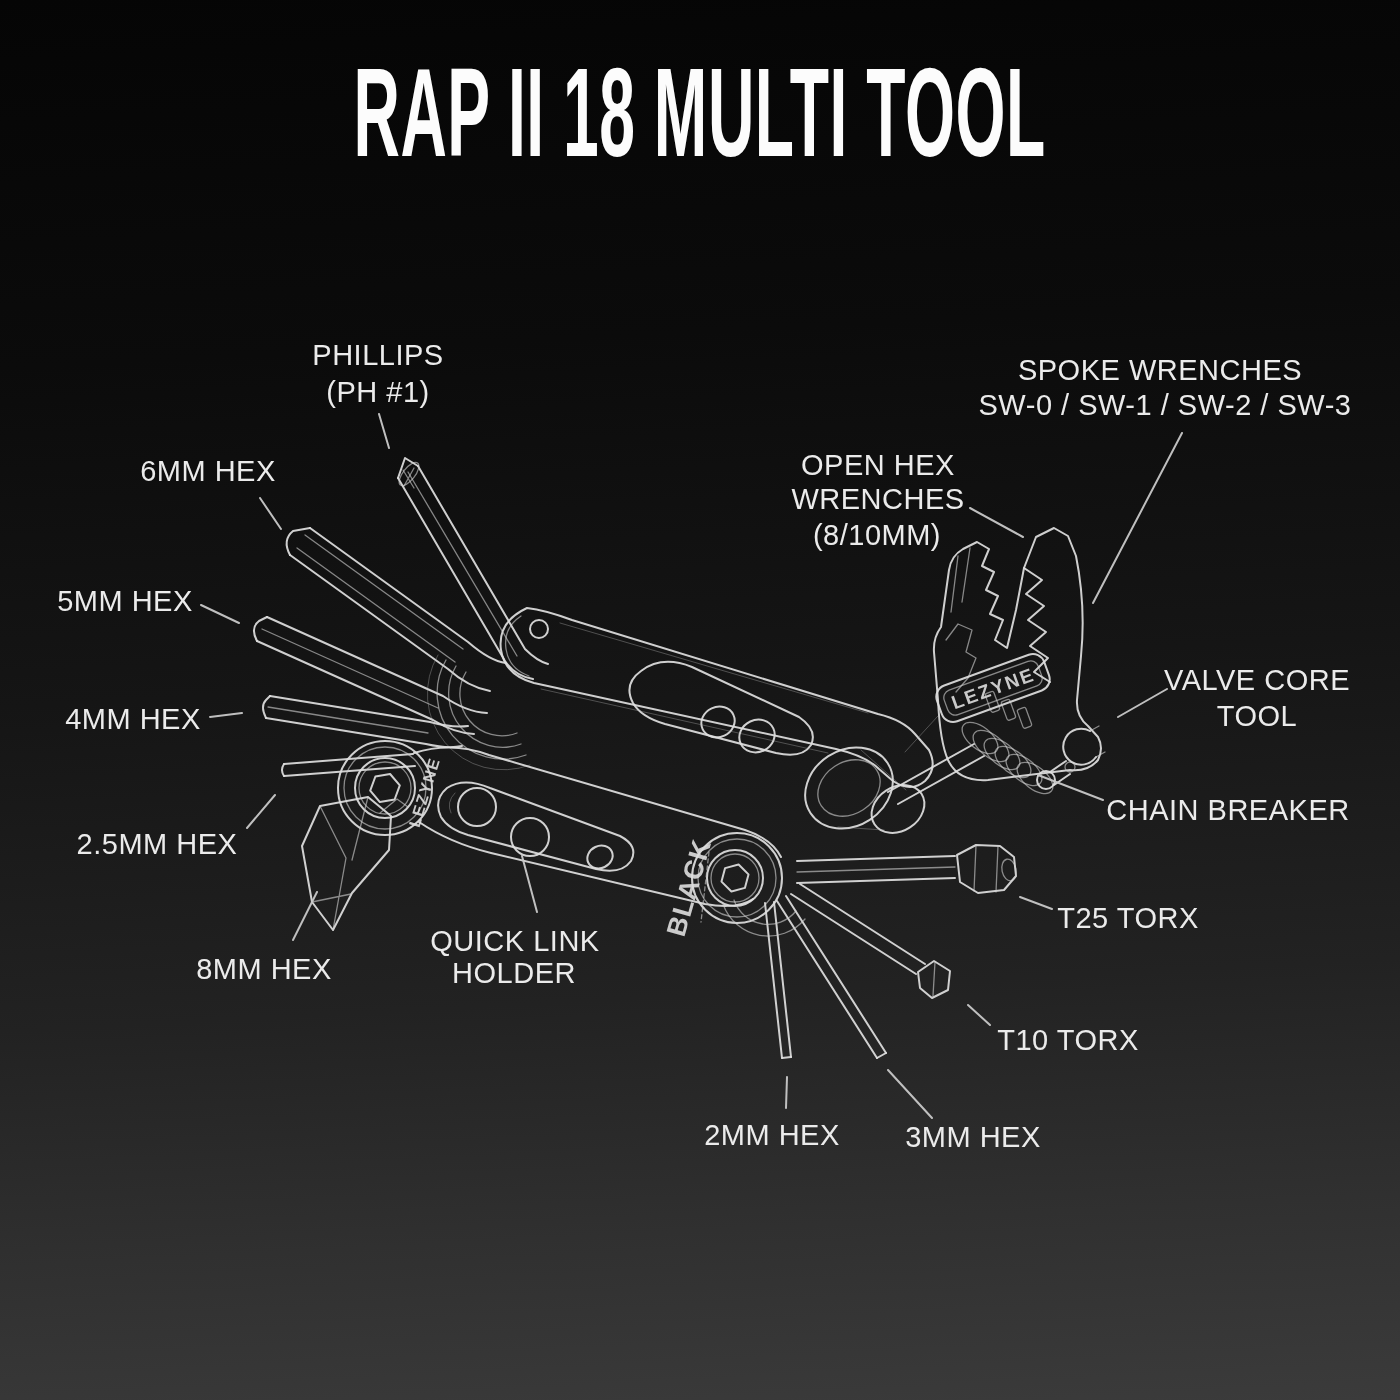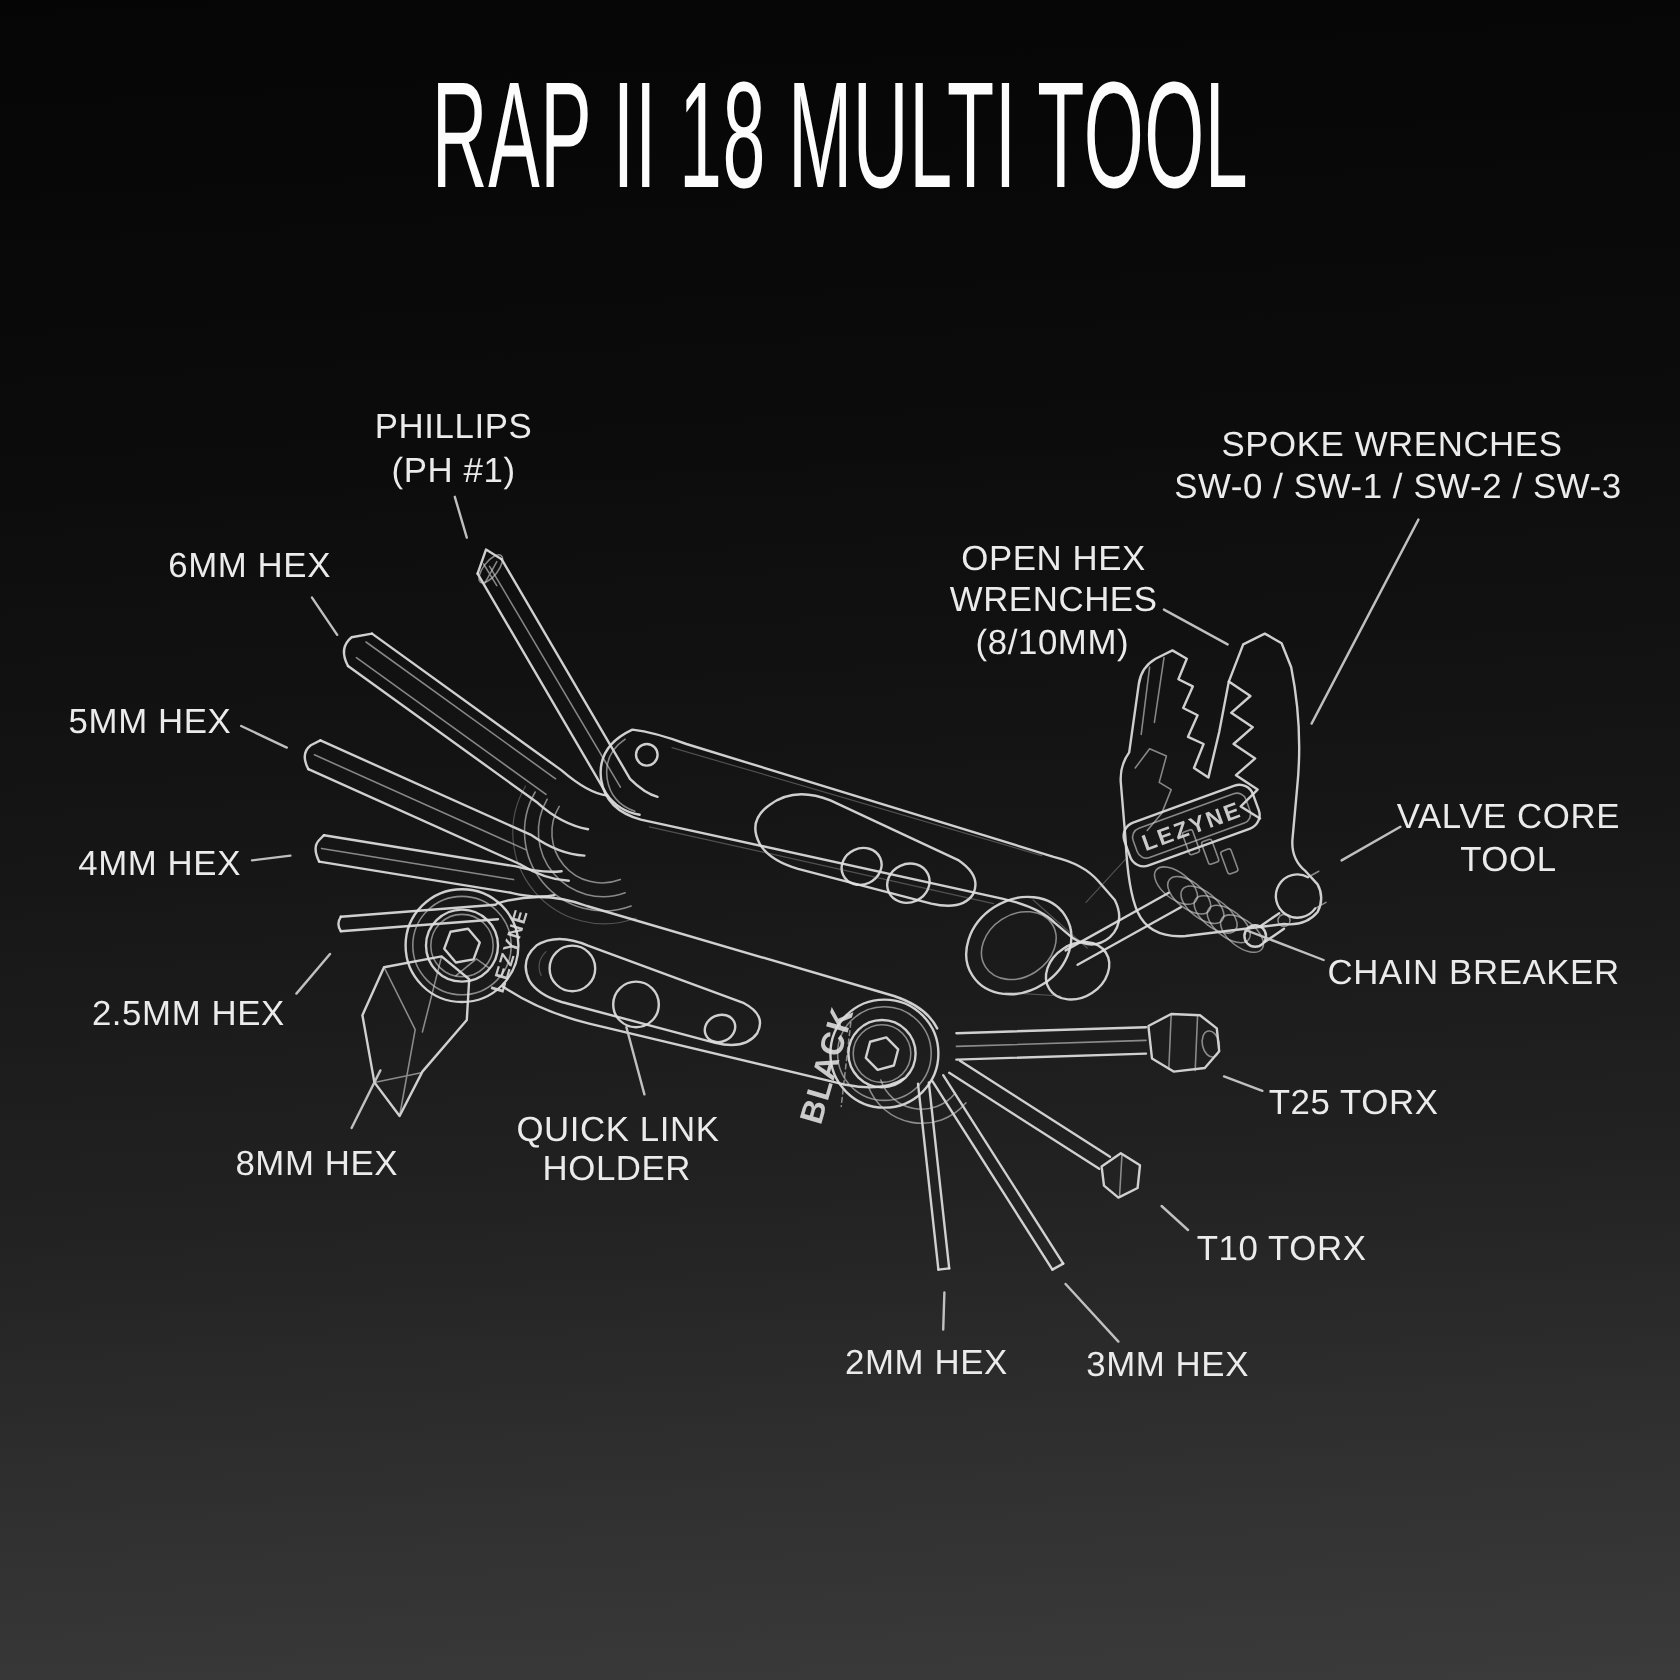--- a/index.html
+++ b/index.html
@@ -5,21 +5,21 @@
   html,body{margin:0;padding:0;background:#000;}
   .stage{
     position:relative;
     width:1400px;height:1400px;
     overflow:hidden;
     background:linear-gradient(177deg,#050505 0%,#0b0b0b 25%,#151515 48%,#222222 70%,#303030 86%,#3b3b3b 100%);
     font-family:"Liberation Sans",sans-serif;
   }
   .title{
     position:absolute;top:50px;left:0;width:1400px;
-    text-align:center;font-size:126px;line-height:126px;font-weight:normal;
+    text-align:center;font-size:126px;line-height:126px;font-weight:bold;
     color:#fcfcfc;white-space:nowrap;
   }
   .title span{display:inline-block;transform:scaleX(0.51);transform-origin:50% 50%;letter-spacing:1px;}
   svg.art{position:absolute;left:0;top:0;}
   .ln{stroke:#e0e0e0;stroke-width:2;fill:none;stroke-linecap:round;stroke-linejoin:round;opacity:.92;}
   .tn{stroke:#cfcfcf;stroke-width:1.3;fill:none;stroke-linecap:round;stroke-linejoin:round;opacity:.62;}
   .ft{stroke:#bdbdbd;stroke-width:1;fill:none;stroke-linecap:round;opacity:.35;}
   .leader line{stroke:#c9c9c9;stroke-width:2;opacity:.95;stroke-linecap:round;}
   .lbl{fill:#ebebeb;font-family:"Liberation Sans",sans-serif;font-size:29px;letter-spacing:.5px;}
   .brand{fill:#dedede;font-family:"Liberation Sans",sans-serif;font-weight:bold;opacity:.9;}

